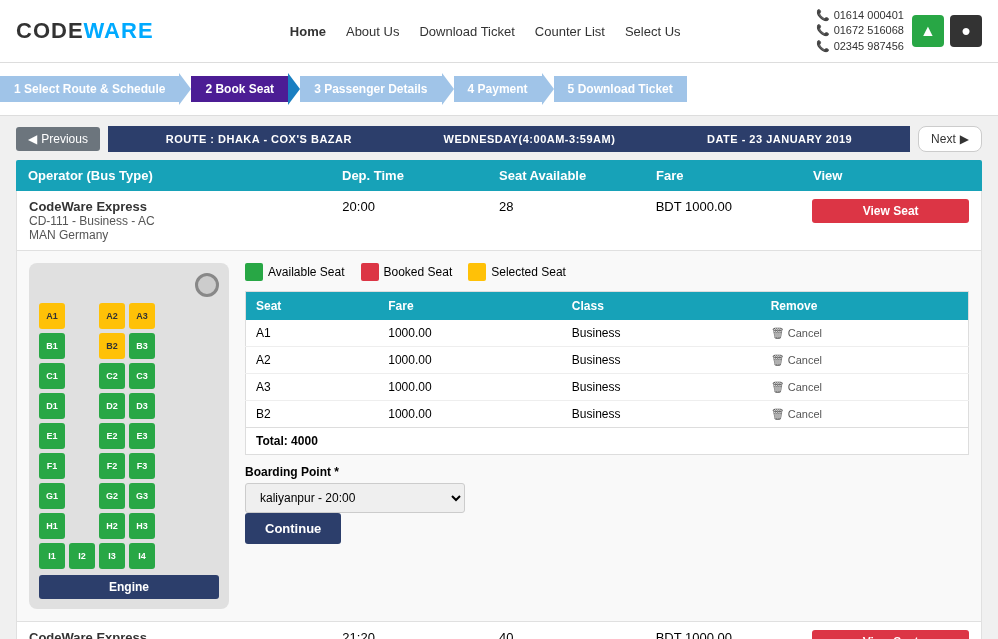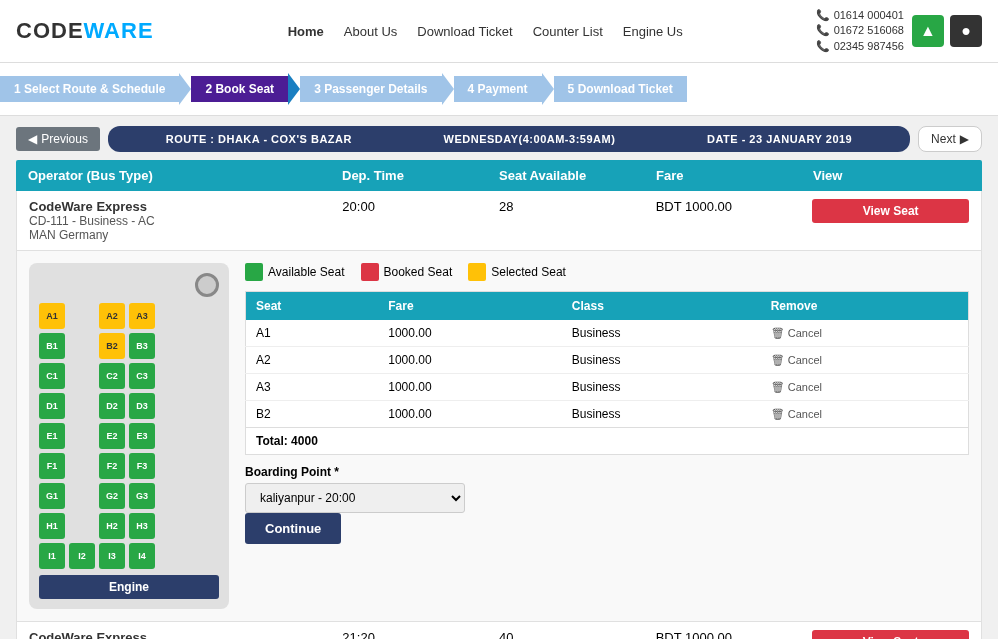--- a/index.html
+++ b/index.html
@@ -28,21 +28,21 @@
     .step-arrow { width: 0; height: 0; border-top: 16px solid transparent; border-bottom: 16px solid transparent; }
     .step-arrow.inactive { border-left: 12px solid #a0c4e8; }
     .step-arrow.active { border-left: 12px solid #1a7fc1; }
 
     
     .content { padding: 10px 16px; }
 
     
     .route-bar { display: flex; align-items: center; margin-bottom: 8px; gap: 8px; }
     .prev-btn { background: #6c757d; color: white; border: none; padding: 5px 12px; border-radius: 3px; cursor: pointer; font-size: 12px; display: flex; align-items: center; gap: 4px; }
-    .route-info { background: #2c3e6b; color: white; flex: 1; display: flex; align-items: center; justify-content: space-around; padding: 7px 12px; font-size: 11px; font-weight: bold; letter-spacing: 0.5px; border-radius: 12px; }
+    .route-info { background: #2c3e6b; color: white; flex: 1; display: flex; align-items: center; justify-content: space-around; padding: 7px 12px; font-size: 11px; font-weight: bold; letter-spacing: 0.5px; border-radius: 0; }
     .next-btn { background: #fff; color: #333; border: 1px solid #ccc; padding: 5px 12px; border-radius: 8px; cursor: pointer; font-size: 12px; display: flex; align-items: center; gap: 4px; }
 
     
     .table-header { background: #17a2b8; color: white; display: grid; grid-template-columns: 2fr 1fr 1fr 1fr 1fr; padding: 8px 12px; font-weight: bold; font-size: 13px; border-radius: 2px 2px 0 0; }
 
     
     .bus-row { background: #fff; border: 1px solid #e0e0e0; border-top: none; }
     .bus-row-header { display: grid; grid-template-columns: 2fr 1fr 1fr 1fr 1fr; padding: 8px 12px; align-items: start; }
     .bus-name { font-weight: bold; color: #333; font-size: 13px; }
     .bus-sub { color: #555; font-size: 12px; }
@@ -94,21 +94,21 @@
 
 <div class="header">
   <div class="logo">
     <span class="code">CODE</span><span class="ware">WARE</span>
   </div>
   <nav class="nav">
     <a href="#" class="active">Home</a>
     <a href="#">About Us</a>
     <a href="#">Download Ticket</a>
     <a href="#">Counter List</a>
-    <a href="#">Engine Us</a>
+    <a href="#">Select Us</a>
   </nav>
   <div style="display:flex; align-items:center; gap:8px;">
     <div class="contact-info">
       <div>📞 <span>01614 000401</span></div>
       <div>📞 <span>01672 516068</span></div>
       <div>📞 <span>02345 987456</span></div>
     </div>
     <div class="header-icons">
       <div class="header-icon green">▲</div>
       <div class="header-icon dark">●</div>

